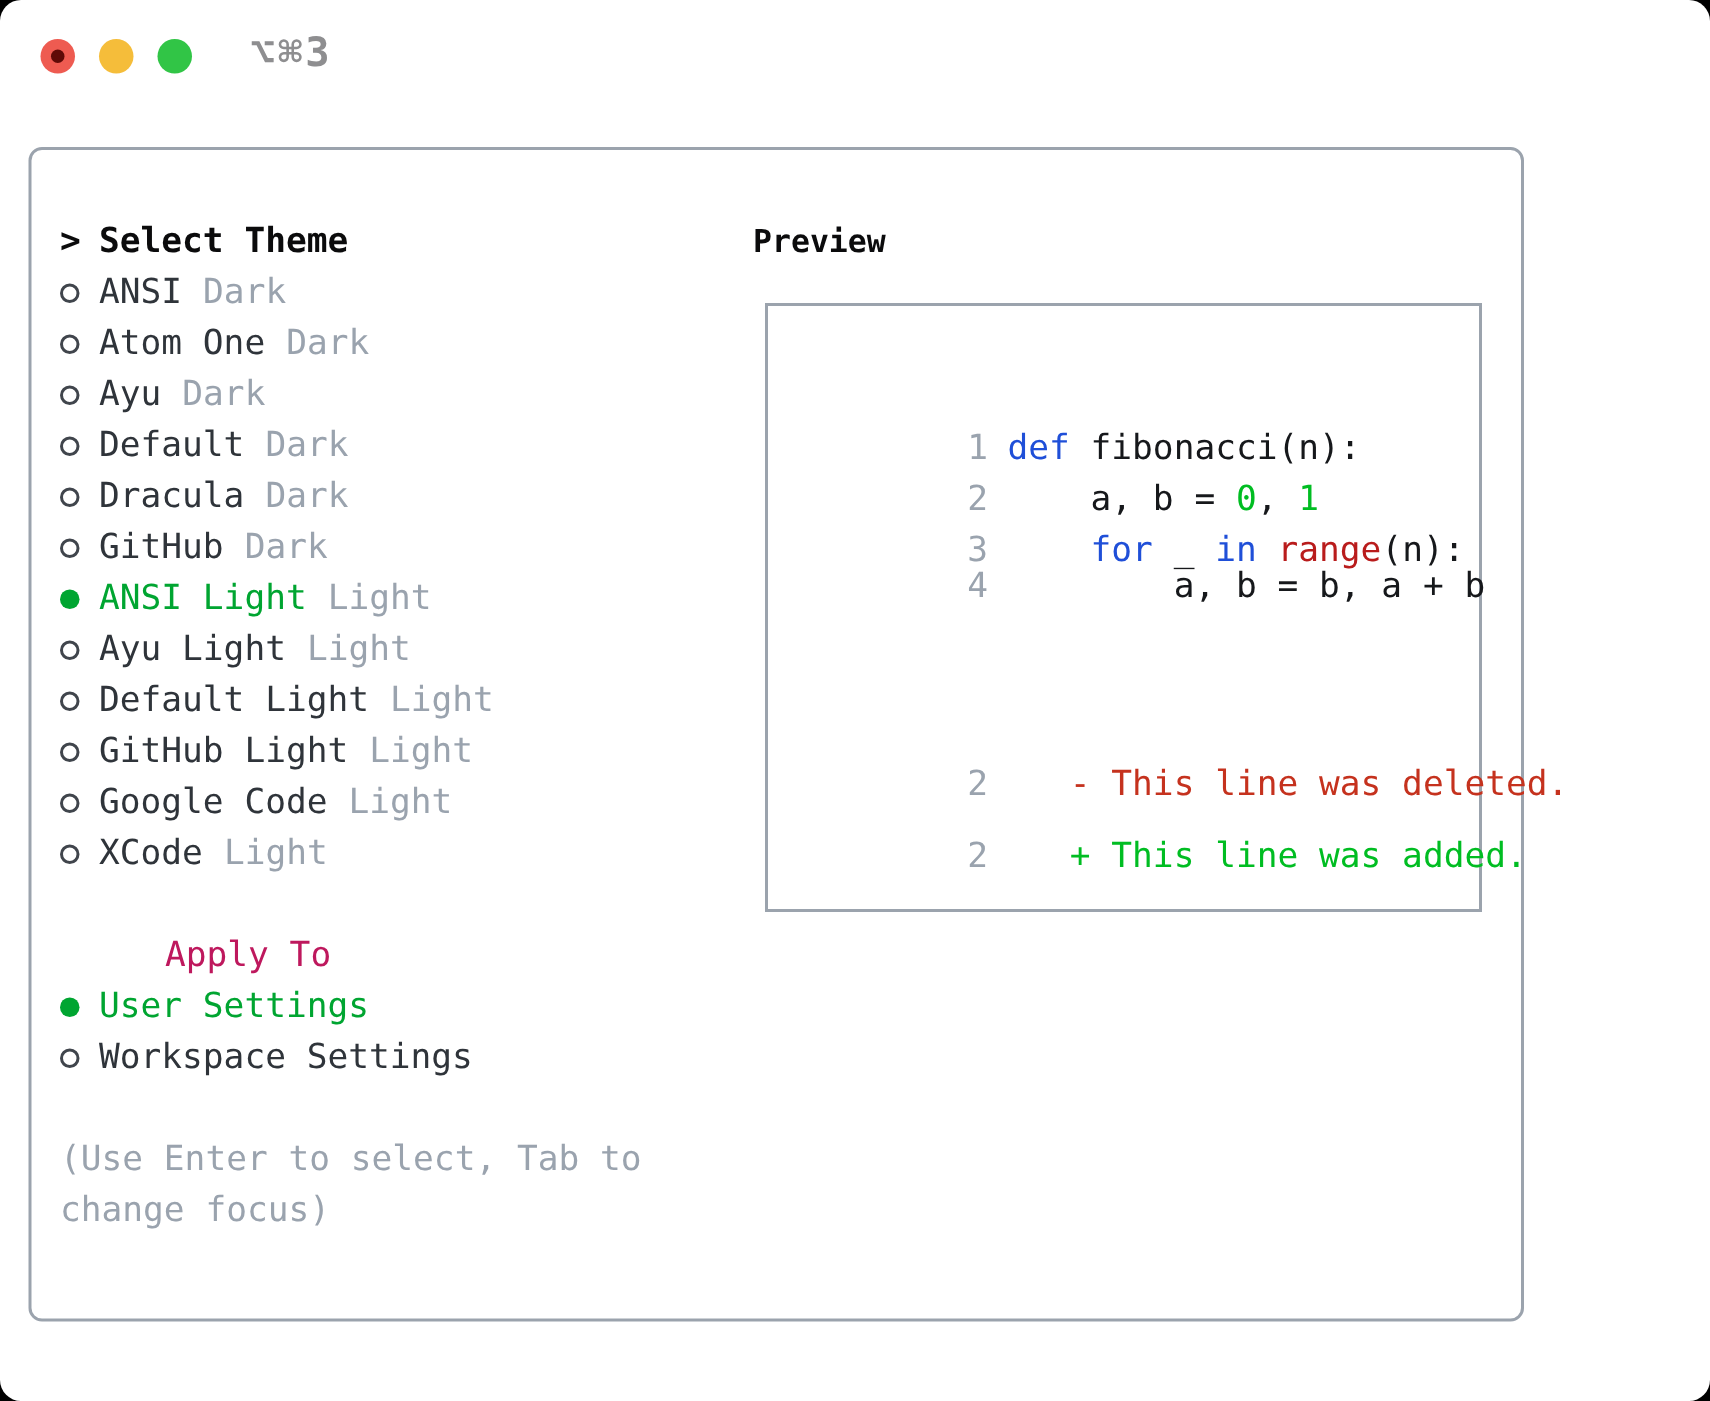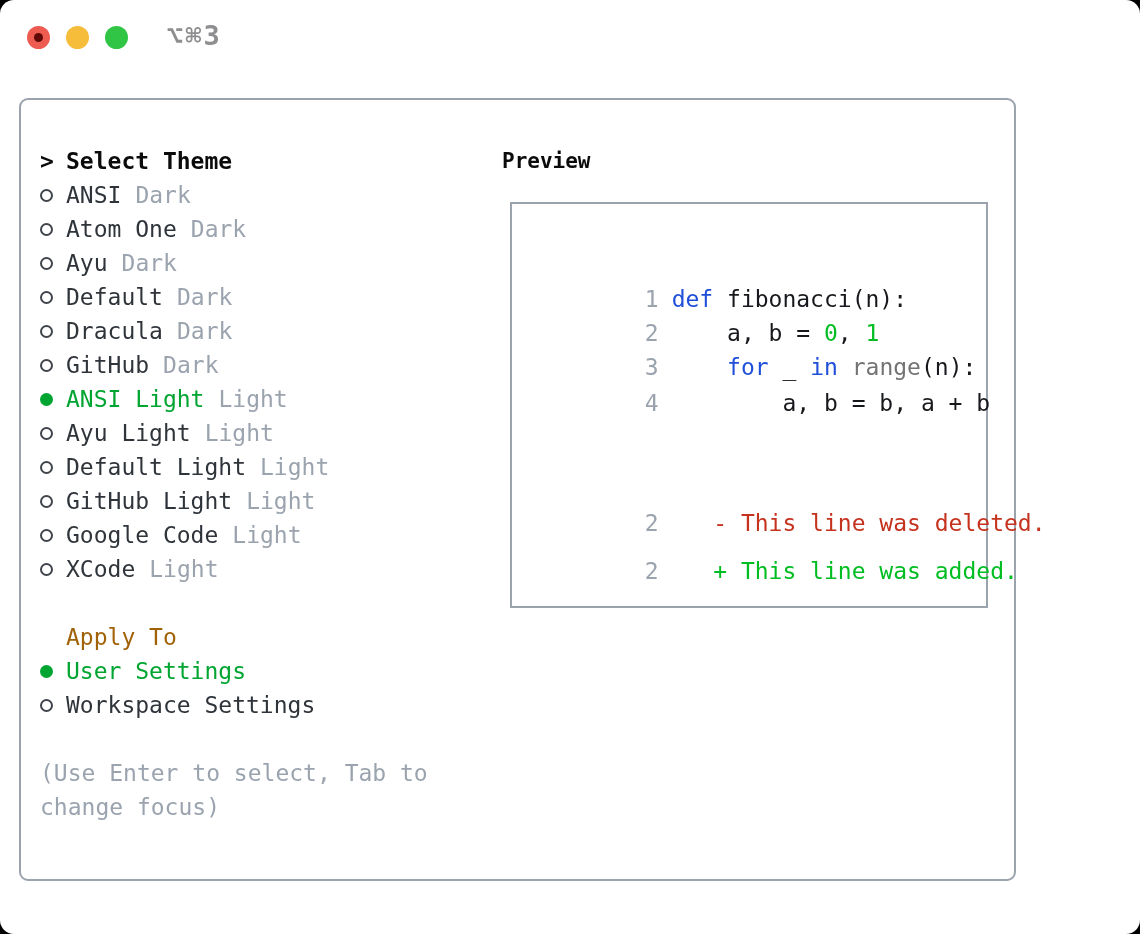--- a/index.html
+++ b/index.html
@@ -17,33 +17,33 @@
 
   
   .panel{position:absolute;left:19px;top:98px;width:993px;height:779px;border:2px solid #9ba3ad;border-radius:9px;background:#fff;}
 
   .row{position:absolute;left:19px;height:34px;font-size:23px;line-height:34px;display:flex;align-items:center;white-space:pre;}
   .bullet-box{width:26px;display:flex;align-items:center;}
   .radio{width:13px;height:13px;border-radius:50%;border:2px solid #40454c;box-sizing:border-box;}
   .radio.on{border:none;background:#00a531;}
   .prompt{width:26px;font-weight:bold;color:#0b0b0c;}
   .hdr{font-weight:bold;color:#0b0b0c;}
-  .hdr-plain{color:#a16207;}
+  .hdr-plain{color:#be185d;margin-left:44px;}
   .name{color:#2f343a;}
   .name.sel{color:#00a531;}
   .tag{color:#9aa3ae;margin-left:14px;}
   .help{color:#9aa3ae;}
 
   
   .preview-label{position:absolute;left:481px;top:44px;font-size:21px;line-height:34px;font-weight:bold;color:#0b0b0c;}
   .preview-box{position:absolute;left:489px;top:102px;width:474px;height:402px;border:2px solid #9ba3ad;background:#fff;}
   .codeline{position:absolute;left:22px;height:34px;line-height:34px;font-size:23px;white-space:pre;color:#16181b;}
   .ln{color:#9aa3ae;margin-right:13px;}
   .kw{color:#1f4fd8;}
-  .cyn{color:#737373;}
+  .cyn{color:#b91c1c;}
   .grn{color:#00bd22;}
   .redl{color:#c5321e;}
   .ctx{color:#8f99a4;}
 </style>
 </head>
 <body>
 
 <div class="screen">
 
   <div class="traffic">
@@ -116,21 +116,21 @@
 
       <div class="codeline" style="top:44px;">
         <span class="ln">1</span><span class="kw">def</span><span> fibonacci(n):</span>
       </div>
       <div class="codeline" style="top:78px;">
         <span class="ln">2</span><span>    a, b = </span><span class="grn">0</span><span>, </span><span class="grn">1</span>
       </div>
       <div class="codeline" style="top:112px;">
         <span class="ln">3</span><span>    </span><span class="kw">for</span><span> _ </span><span class="kw">in</span><span> </span><span class="cyn">range</span><span>(n):</span>
       </div>
-      <div class="codeline" style="top:148px;">
+      <div class="codeline" style="top:136px;">
         <span class="ln">4</span><span>        a, b = b, a + b</span>
       </div>
 
       <div class="codeline" style="top:268px;">
         <span class="ln">2</span><span class="redl">   - This line was deleted.</span>
       </div>
       <div class="codeline" style="top:316px;">
         <span class="ln">2</span><span class="grn">   + This line was added.</span>
       </div>
 

